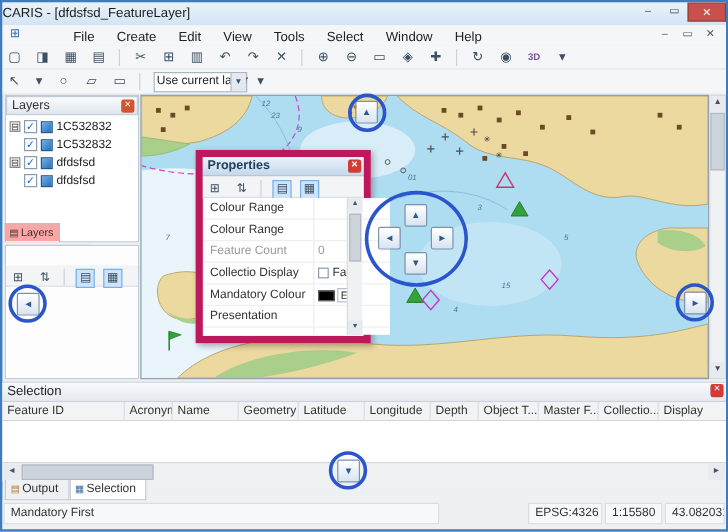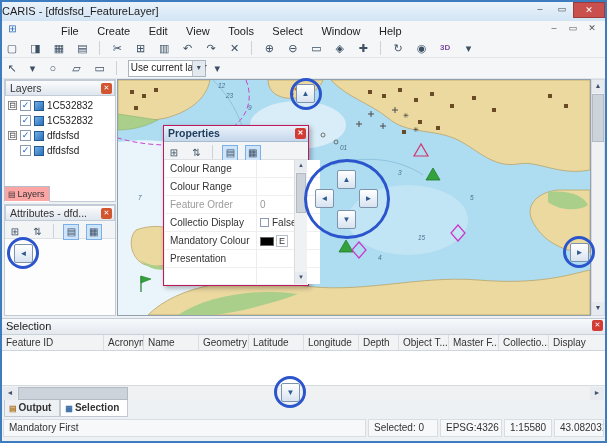--- a/index.html
+++ b/index.html
@@ -87,21 +87,21 @@
   
   .vscroll { position:absolute; left:589px; top:77px; width:14px; height:237px;
              background:#f0f1f3; border:1px solid #d5dae0; }
   .varrow { position:absolute; left:0; width:12px; height:13px; background:#e7eaee;
             font-size:7px; line-height:12px; text-align:center; color:#41526a; }
   .vthumb { position:absolute; left:0; top:14px; width:12px; height:48px; background:#cdd3db;
             border:1px solid #b3bac4; }
 
   
   .props { position:absolute; left:161px; top:123px; width:146px; height:161px;
-           background:#f0f2f4; border:1px solid #be185d; box-shadow:2px 2px 5px rgba(0,0,0,.3); }
+           background:#f0f2f4; border:6px solid #be185d; box-shadow:2px 2px 5px rgba(0,0,0,.3); }
   .propshead { position:absolute; left:0; right:0; top:0; height:16px;
                background:linear-gradient(#e9f1fa,#c6d8ec); border-bottom:1px solid #a9bccf;
                font-size:10.5px; font-weight:bold; color:#20405f; line-height:15px; padding:0 4px; }
   .propsbar { position:absolute; left:0; right:0; top:16px; height:18px; background:#f2f4f6;
               border-bottom:1px solid #dde1e6; }
   .pbody { position:absolute; left:1px; top:34px; width:155px; bottom:1px; background:#fff;
            overflow:hidden; }
   .pdivider { position:absolute; left:91px; top:0; bottom:0; width:1px; background:#ececec; }
   .prow { height:18px; border-bottom:1px solid #efefef; position:relative; font-size:10px; color:#333; }
   .plabel { position:absolute; left:5px; top:3px; white-space:nowrap; }
@@ -131,21 +131,21 @@
   .hscroll { position:absolute; left:0; right:0; top:66px; height:16px; background:#f0f1f3;
              border-top:1px solid #d5dae0; }
   .harrow { position:absolute; top:1px; width:14px; height:13px; background:#e7eaee; font-size:7px;
             line-height:12px; text-align:center; color:#41526a; }
   .hthumb { position:absolute; left:16px; top:1px; width:110px; height:13px; background:#cdd3db;
             border:1px solid #b3bac4; }
 
   
   .btabs { position:absolute; left:2px; top:398px; height:17px; }
   .btab { display:inline-block; height:17px; padding:2px 8px 5px 4px; font-size:10px; color:#333;
-          border:1px solid #c2c9d2; border-top:none; background:#eef1f4; vertical-align:top;font-weight:bold; }
+          border:1px solid #c2c9d2; border-top:none; background:#eef1f4; vertical-align:top; }
   .btab.active { background:#fff; }
   .statusbar { position:absolute; left:0; right:0; top:415px; height:24px; background:#eef1f4; }
   .scell { position:absolute; top:2px; height:18px; border:1px solid #d8dde3; background:#f7f8fa;
            font-size:10px; padding:2px 5px; color:#333; overflow:hidden; white-space:nowrap; }
 
   
   .dockbtn { position:absolute; width:19px; height:19px; border:1px solid #7d93ad; border-radius:2px;
              background:linear-gradient(#ffffff,#d8e3f0); color:#2f5a8f; font-size:8px;
              line-height:17px; text-align:center; z-index:40; }
   .ann { position:absolute; border:3px solid #2b55cc; border-radius:50%; z-index:50;
@@ -249,24 +249,20 @@
         <span class="licon"></span>
         <span class="tlabel">dfdsfsd</span>
       </div>
     </div>
   </div>
   <div class="ltabs">
     <span class="ptab active"><span class="tabico">▤</span><span>Layers</span></span><span class="ptab"><span class="tabico">▥</span><span>Range Order</span></span>
   </div>
 
   <div class="attrs">
-    <div class="phead">
-      <span>Attributes - dfd...</span>
-      <span class="pclose">✕</span>
-    </div>
     <div class="attrbar">
       <span class="tbi16">⊞</span>
       <span class="tbi16">⇅</span>
       <span class="tbsep"></span>
       <span class="tbi16 sel">▤</span>
       <span class="tbi16 sel">▦</span>
     </div>
   </div>
 
   <div class="map">
@@ -372,21 +368,21 @@
     </div>
     <div class="pbody">
       <div class="pdivider"></div>
       <div class="prow">
         <span class="plabel">Colour Range</span>
       </div>
       <div class="prow">
         <span class="plabel">Colour Range</span>
       </div>
       <div class="prow">
-        <span class="plabel dim">Feature Order</span>
+        <span class="plabel dim">Feature Count</span>
         <span class="pvalwrap dim">0</span>
       </div>
       <div class="prow">
         <span class="plabel">Collectio Display</span>
         <span class="pvalwrap">
             <span class="pcb"></span>
             <span>False</span>
           </span>
       </div>
       <div class="prow">
@@ -422,21 +418,20 @@
       <div class="harrow" style="right:1px;">►</div>
     </div>
   </div>
 
   <div class="btabs">
     <span class="btab"><span class="tabico" style="color:#b07a2a;">▤</span><span>Output</span></span><span class="btab active"><span class="tabico" style="color:#3a6ea5;">▦</span><span>Selection</span></span>
   </div>
 
   <div class="statusbar">
     <div class="scell" style="left:1px;width:363px;">Mandatory First</div>
-    <div class="scell" style="left:366px;width:70px;">Selected: 0</div>
     <div class="scell" style="left:438px;width:62px;">EPSG:4326</div>
     <div class="scell" style="left:502px;width:48px;">1:15580</div>
     <div class="scell" style="left:552px;width:50px;">43.082031N</div>
   </div>
 
   <div class="dockbtn" style="left:294px;top:82px;">▲</div>
   <div class="dockbtn" style="left:12px;top:242px;">◄</div>
   <div class="dockbtn" style="left:568px;top:241px;">►</div>
   <div class="dockbtn" style="left:279px;top:381px;">▼</div>
   <div class="dockbtn" style="left:335px;top:168px;">▲</div>

